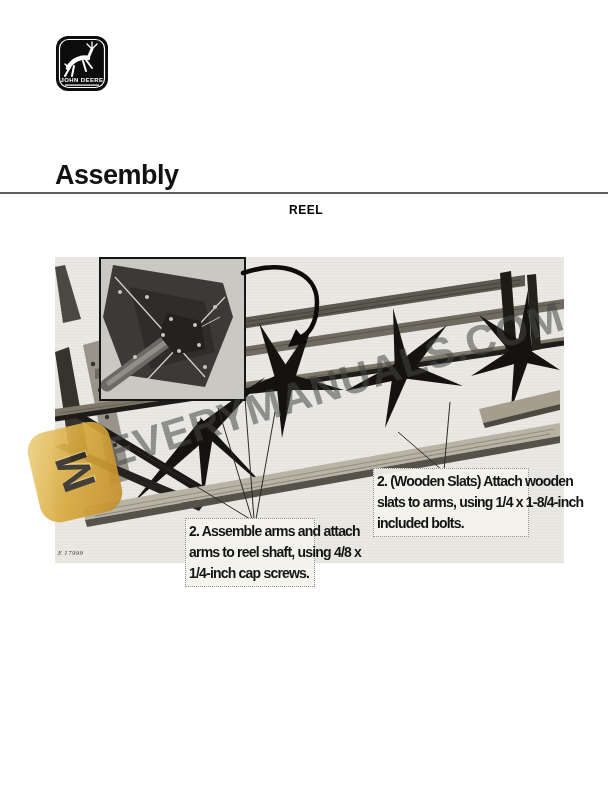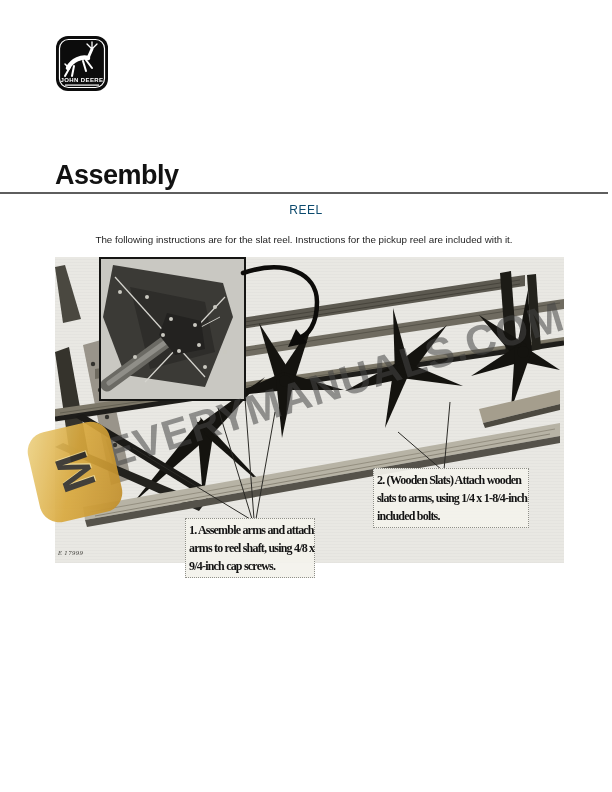--- a/index.html
+++ b/index.html
@@ -10,41 +10,41 @@
   
   .jd-logo{position:absolute;left:55px;top:34px;width:54px;height:60px;}
   
   .title{
     position:absolute;left:55px;top:160px;font-size:27px;font-weight:bold;
     color:#121212;letter-spacing:-0.5px;
   }
   .rule{position:absolute;left:0;top:192px;width:608px;height:2px;background:#5e5e5e;}
   .section-heading{
     position:absolute;left:0;top:203px;width:612px;text-align:center;
-    font-size:12px;font-weight:normal;color:#0c4a6e;letter-spacing:0.5px;
+    font-size:12px;font-weight:bold;color:#000000;letter-spacing:0.5px;
   }
   .intro{
     position:absolute;left:14px;top:234px;width:580px;text-align:center;
     font-size:9.8px;color:#1d1d1d;
   }
   
   .figure{
     position:absolute;left:55px;top:257px;width:509px;height:306px;
     background:#e9e8e3;
     background-image:repeating-linear-gradient(0deg,rgba(0,0,0,0.02) 0 1px,transparent 1px 3px);
   }
   .figure svg.scene{position:absolute;left:0;top:0;}
   .photo-id{
     position:absolute;left:3px;top:293px;font-family:"DejaVu Serif",serif;
     font-style:italic;font-size:5.5px;color:#3d3c37;letter-spacing:0.3px;
   }
   .callout{
     position:absolute;background:rgba(243,242,236,0.93);border:1px dotted #90908a;
-    padding:2px 3px;font-family:Liberation Serif, serif;font-weight:bold;
-    font-size:12px;line-height:1.5;color:#141414;letter-spacing:-0.8px;
+    padding:2px 3px;font-family:Liberation Sans, sans-serif;font-weight:bold;
+    font-size:14px;line-height:1.5;color:#141414;letter-spacing:-0.8px;
   }
   .callout div{white-space:nowrap;}
   .callout-1{left:130px;top:261px;width:122px;}
   .callout-2{left:318px;top:211px;width:148px;}
   
   .watermark-text{
     position:absolute;left:335px;top:385px;
     transform:translate(-50%,-50%) rotate(-17deg);
     font-size:42px;font-weight:bold;letter-spacing:1px;white-space:nowrap;
     color:rgba(70,70,70,0.55);
@@ -77,21 +77,20 @@
       <path d="M31 25 l6 8 M28 26 l3 10" stroke-width="2"></path>
       <path d="M13 32 l-3 -3" stroke-width="1.5"></path>
     </g>
     <text x="27" y="47" text-anchor="middle" font-family="Liberation Sans, sans-serif" font-size="6" font-weight="bold" fill="#ffffff" letter-spacing="0.4">JOHN DEERE</text>
     <rect x="10" y="49.5" width="34" height="1.2" fill="#ffffff"></rect>
   </svg>
 
   <div class="title">Assembly</div>
   <div class="rule"></div>
   <div class="section-heading">REEL</div>
-  <div class="intro">The following instructions are for the slat reel. Instructions for the pickup reel are included with it.</div>
 
   <div class="figure">
     <svg class="scene" width="509" height="306" viewBox="0 0 509 306">
 
       <polygon points="0,10 10,8 26,62 8,66" fill="#4a4840"></polygon>
       <polygon points="0,95 14,90 34,200 16,206" fill="#35332c"></polygon>
 
       <g>
         <polygon points="28,88 46,83 76,222 56,228" fill="#99948a"></polygon>
         <circle cx="38" cy="107" r="2.2" fill="#33322e"></circle>
@@ -202,23 +201,23 @@
 
       <g>
         <path d="M 188 16 C 230 2 262 16 262 45 C 262 68 253 78 244 81" fill="none" stroke="#0d0c0a" stroke-width="4.5" stroke-linecap="round"></path>
         <polygon points="233,90 252,86 241,72" fill="#0d0c0a"></polygon>
       </g>
     </svg>
 
     <div class="photo-id">E 17999</div>
 
     <div class="callout callout-1">
-      <div>1. Assemble arms and attach</div>
+      <div>2. Assemble arms and attach</div>
       <div>arms to reel shaft, using 4/8 x</div>
-      <div>9/4-inch cap screws.</div>
+      <div>1/4-inch cap screws.</div>
     </div>
 
     <div class="callout callout-2">
       <div>2. (Wooden Slats) Attach wooden</div>
       <div>slats to arms, using 1/4 x 1-8/4-inch</div>
       <div>included bolts.</div>
     </div>
   </div>
 
   <div class="watermark-text">EVERYMANUALS.COM</div>

